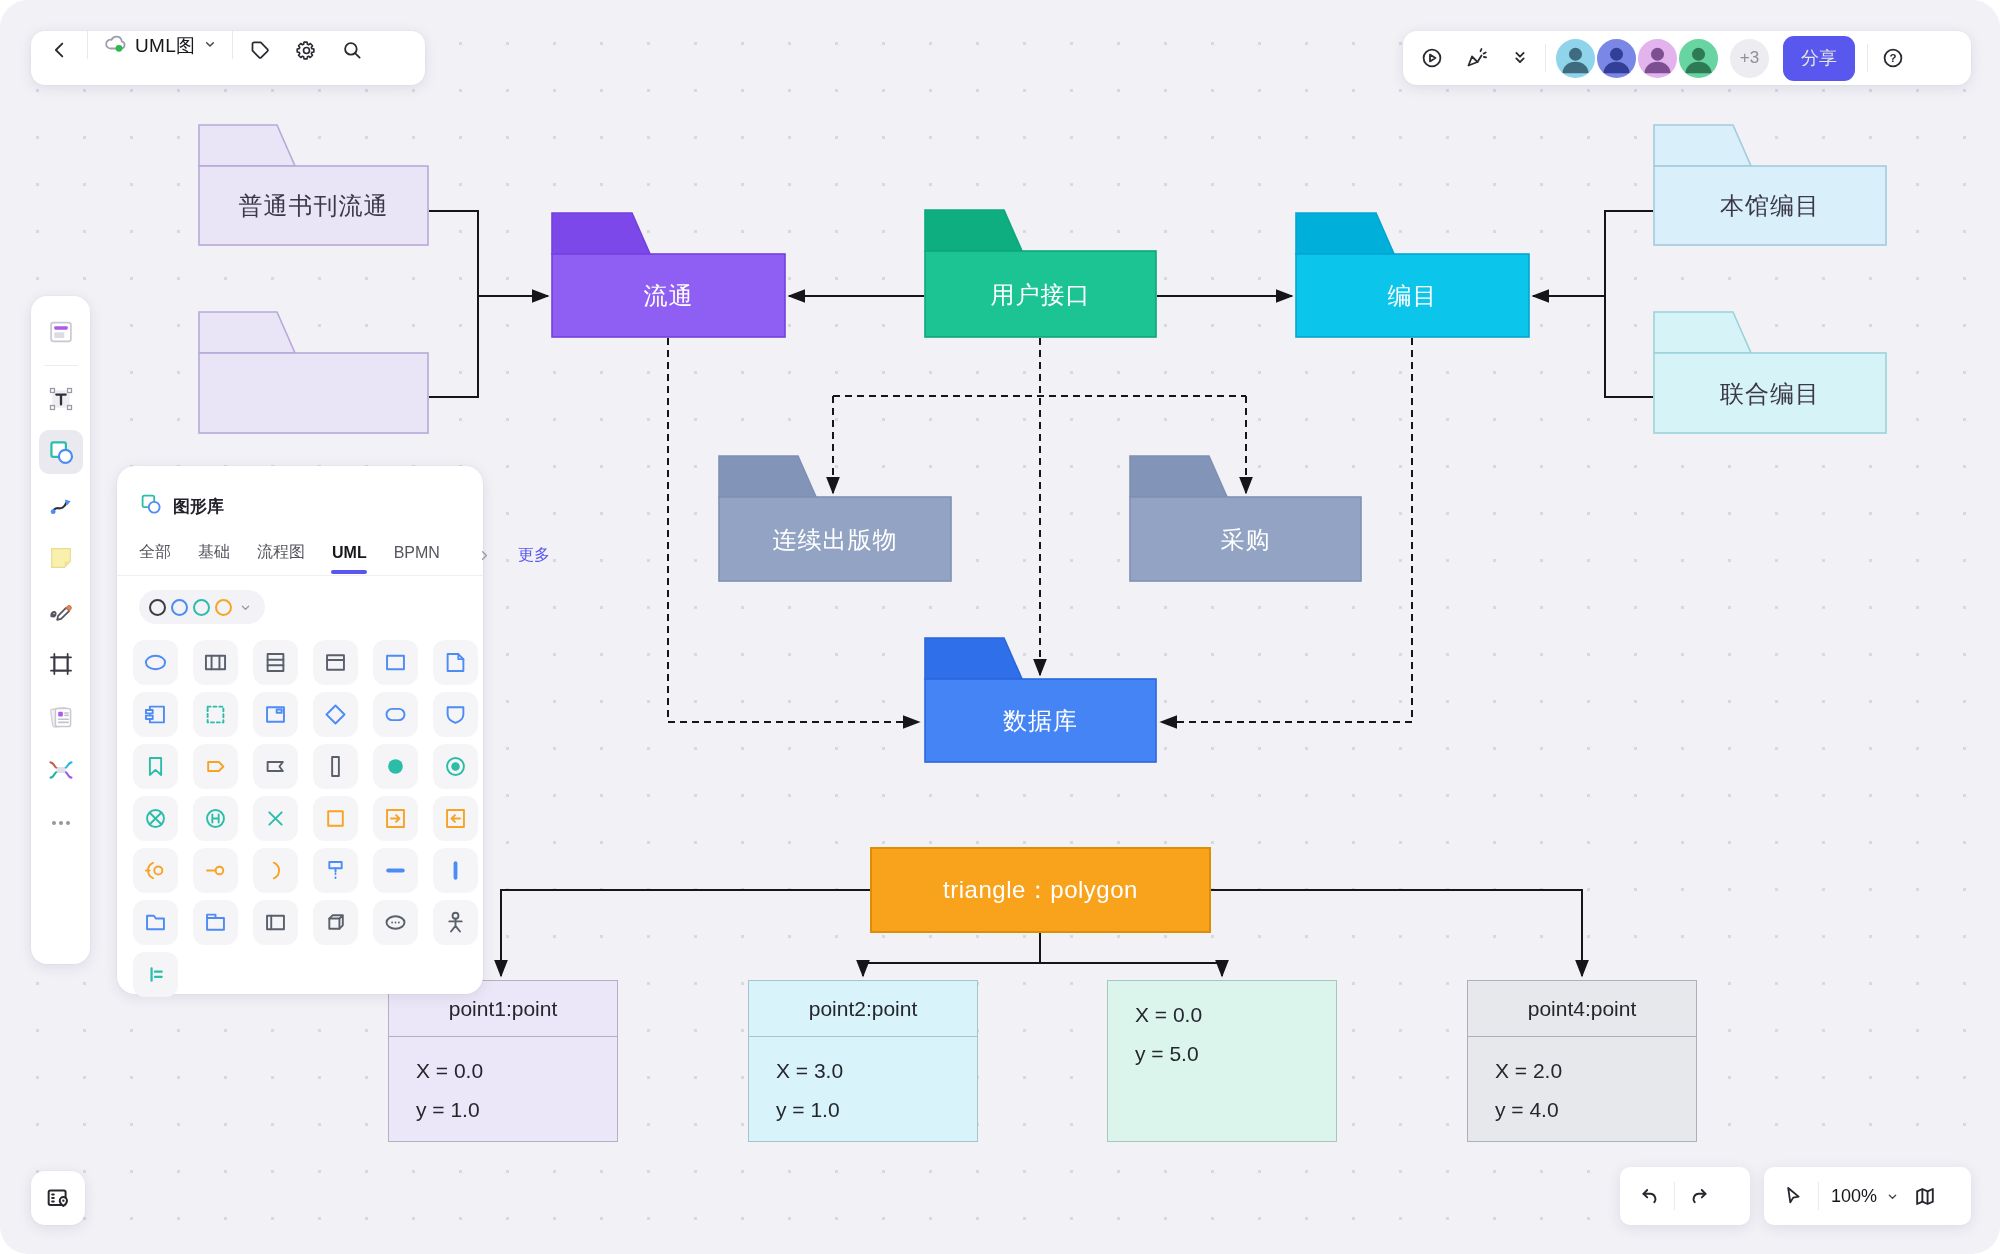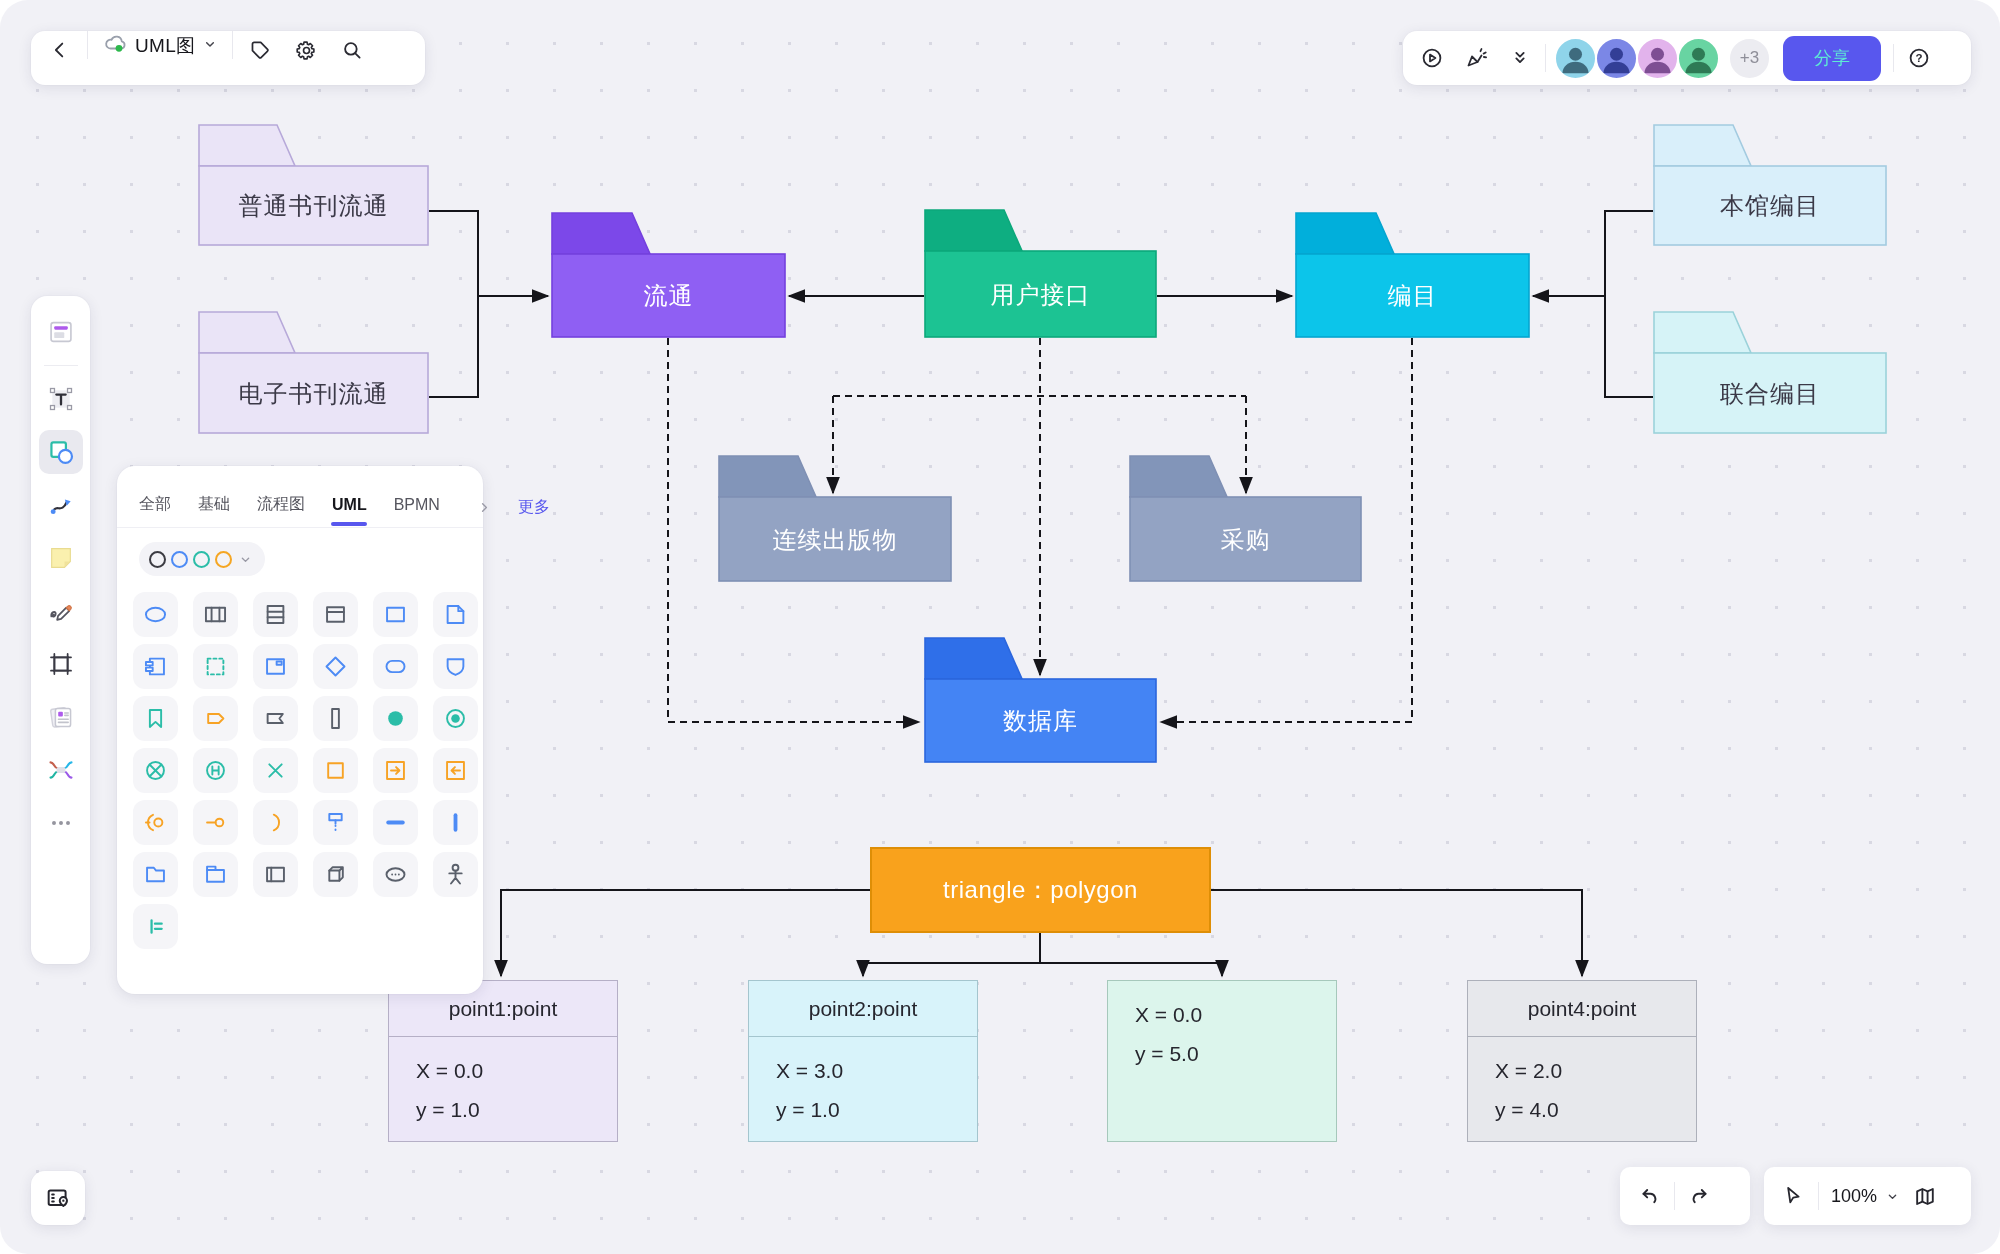--- a/index.html
+++ b/index.html
@@ -26,22 +26,22 @@
 
   .tb-right { left:1403px; top:31px; width:568px; height:54px; z-index:30;
               display:flex; align-items:center; gap:6px; padding:0 10px; }
   .avatars { display:flex; align-items:center; margin:0 4px; }
   .avatar { width:43px; height:43px; border-radius:50%; border:2px solid #fff;
             margin-left:-2px; position:relative; overflow:hidden; flex:none; cursor:pointer; }
   .avatar svg { position:absolute; left:0; top:0; }
   .overflow-badge { width:43px; height:43px; border-radius:50%; background:#ECECF1;
             color:#8E8E98; font-size:17px; display:flex; align-items:center;
             justify-content:center; margin-left:-2px; border:2px solid #fff; flex:none; cursor:pointer;}
-  .share-btn { height:45px; padding:0 31px; border-radius:11px; border:none;
-            color:#5eead4; font-size:18px; cursor:pointer; margin:0 6px; flex:none;
+  .share-btn { height:45px; padding:0 18px; border-radius:11px; border:none;
+            color:#e5e5e5; font-size:18px; cursor:pointer; margin:0 6px; flex:none;
             font-family:Liberation Mono, monospace; }
 
   
   .sidebar { left:31px; top:296px; width:59px; height:668px; z-index:20;
              display:flex; flex-direction:column; align-items:center;
              padding:14px 0; gap:9px; border-radius:16px; }
   .side-btn { width:44px; height:44px; border-radius:10px; display:flex;
               align-items:center; justify-content:center; cursor:pointer; flex:none; }
   .side-btn.active { background:#E9E9EF; }
   .side-sep { width:34px; height:1px; background:#ECECF1; margin:2px 0; }
@@ -134,21 +134,20 @@
           <path d="M1,1 L79,1 L97,42 L1,42 Z" fill="#EAE4F7" stroke="#B7A9D9" stroke-width="1.6"></path>
           <rect x="1" y="42" width="229" height="79" fill="#EAE4F7" stroke="#B7A9D9" stroke-width="1.6"></rect>
         </svg>
         <div class="node-label" style="top:42px;height:80px;color:#3B3947;">普通书刊流通</div>
       </div>
       <div class="node" style="left: 198px; top: 311px; width: 231px; height: 123px;">
         <svg width="231" height="123">
           <path d="M1,1 L79,1 L97,42 L1,42 Z" fill="#EAE4F7" stroke="#B7A9D9" stroke-width="1.6"></path>
           <rect x="1" y="42" width="229" height="80" fill="#EAE4F7" stroke="#B7A9D9" stroke-width="1.6"></rect>
         </svg>
-        <div class="node-label" style="top:42px;height:81px;color:#3B3947;">电子书刊流通</div>
       </div>
       <div class="node" style="left: 551px; top: 212px; width: 235px; height: 126px;">
         <svg width="235" height="126">
           <path d="M1,1 L81,1 L99,42 L1,42 Z" fill="#7C48E9" stroke="#7440DE" stroke-width="1.6"></path>
           <rect x="1" y="42" width="233" height="83" fill="#8F5FF3" stroke="#7440DE" stroke-width="1.6"></rect>
         </svg>
         <div class="node-label" style="top:42px;height:84px;color:#FFFFFF;">流通</div>
       </div>
       <div class="node" style="left: 924px; top: 209px; width: 233px; height: 129px;">
         <svg width="233" height="129">
@@ -405,20 +404,29 @@
     <div class="side-btn">
       <svg width="28" height="28" viewBox="0 0 24 24" fill="#95959F">
           <circle cx="6" cy="12" r="1.7"></circle>
           <circle cx="12" cy="12" r="1.7"></circle>
           <circle cx="18" cy="12" r="1.7"></circle>
         </svg>
     </div>
   </div>
 
   <div class="card shape-panel">
+    <div class="sp-header">
+      <span>
+        <svg width="24" height="24" viewBox="0 0 24 24">
+            <rect x="3.6" y="3.6" width="11.6" height="11.6" rx="1.6" fill="#fff" stroke="#2BBDA8" stroke-width="1.8"></rect>
+            <circle cx="15.2" cy="15.2" r="5.4" fill="#fff" stroke="#4D8BF5" stroke-width="1.8"></circle>
+          </svg>
+      </span>
+      <span class="sp-title">图形库</span>
+    </div>
     <div class="sp-tabs">
       <div id="tabs-container" style="display:flex;align-items:center;">
           <span class="sp-tab">全部</span>
           <span class="sp-tab">基础</span>
           <span class="sp-tab">流程图</span>
           <span class="sp-tab active">UML</span>
           <span class="sp-tab">BPMN</span>
         </div>
       <span class="sp-chevron">
         <svg width="15" height="15" viewBox="0 0 24 24">

